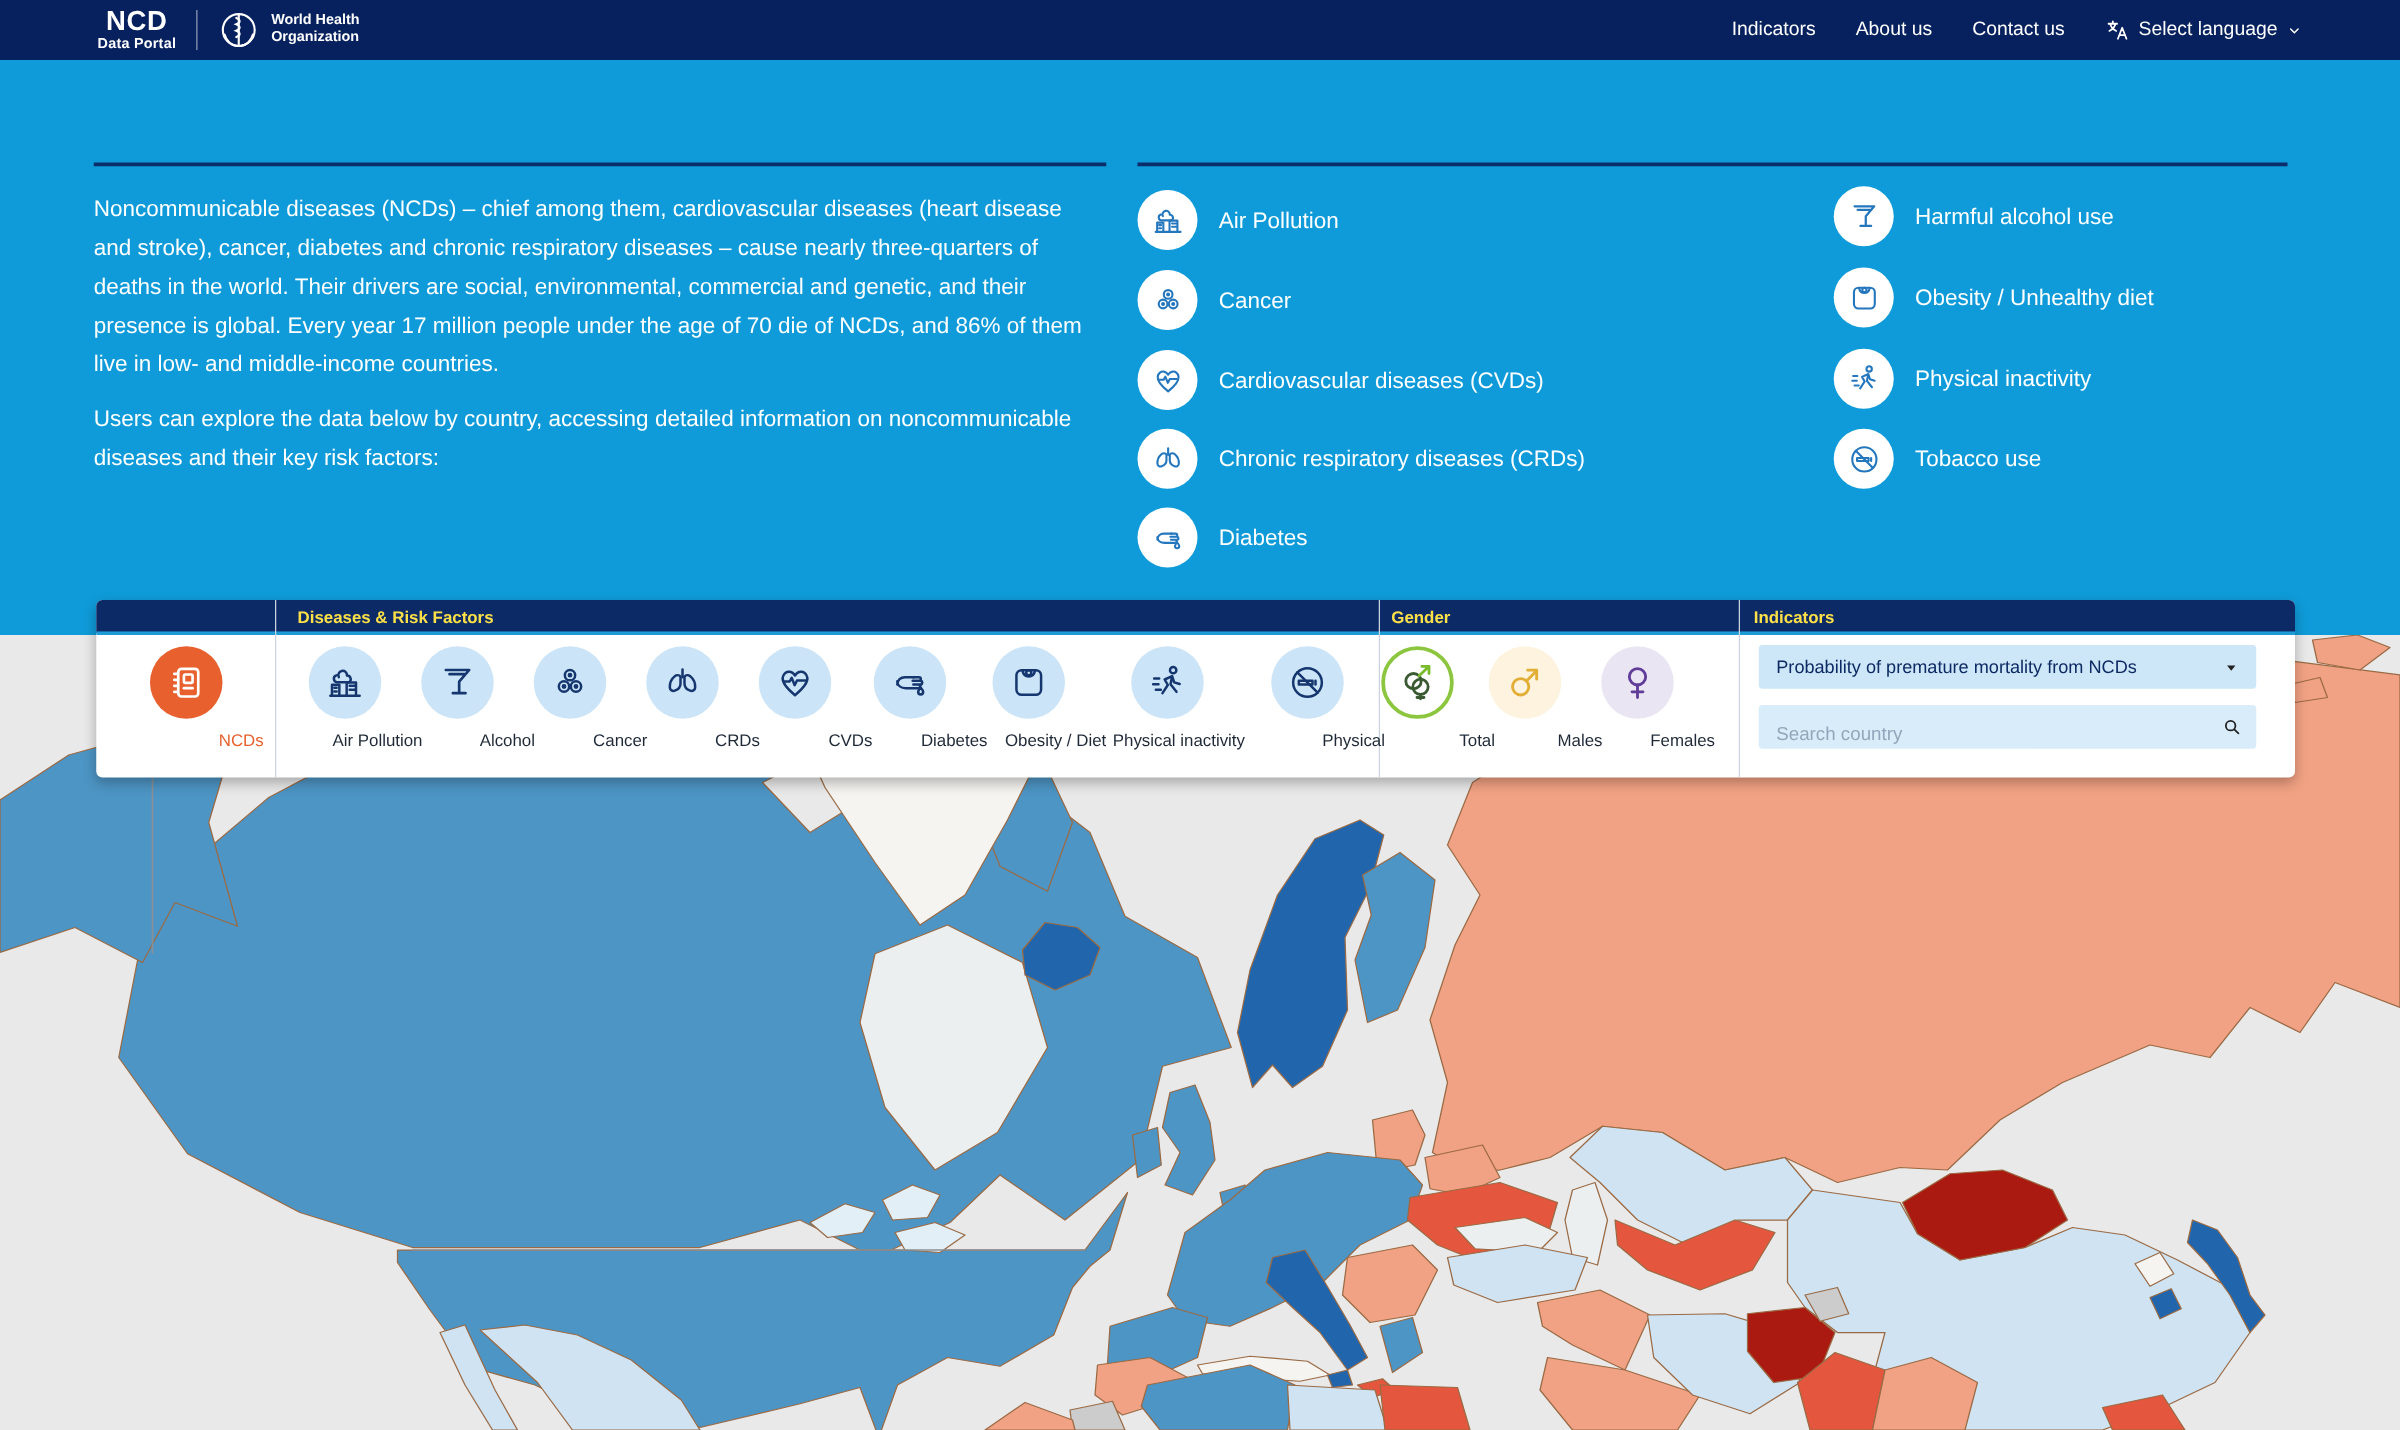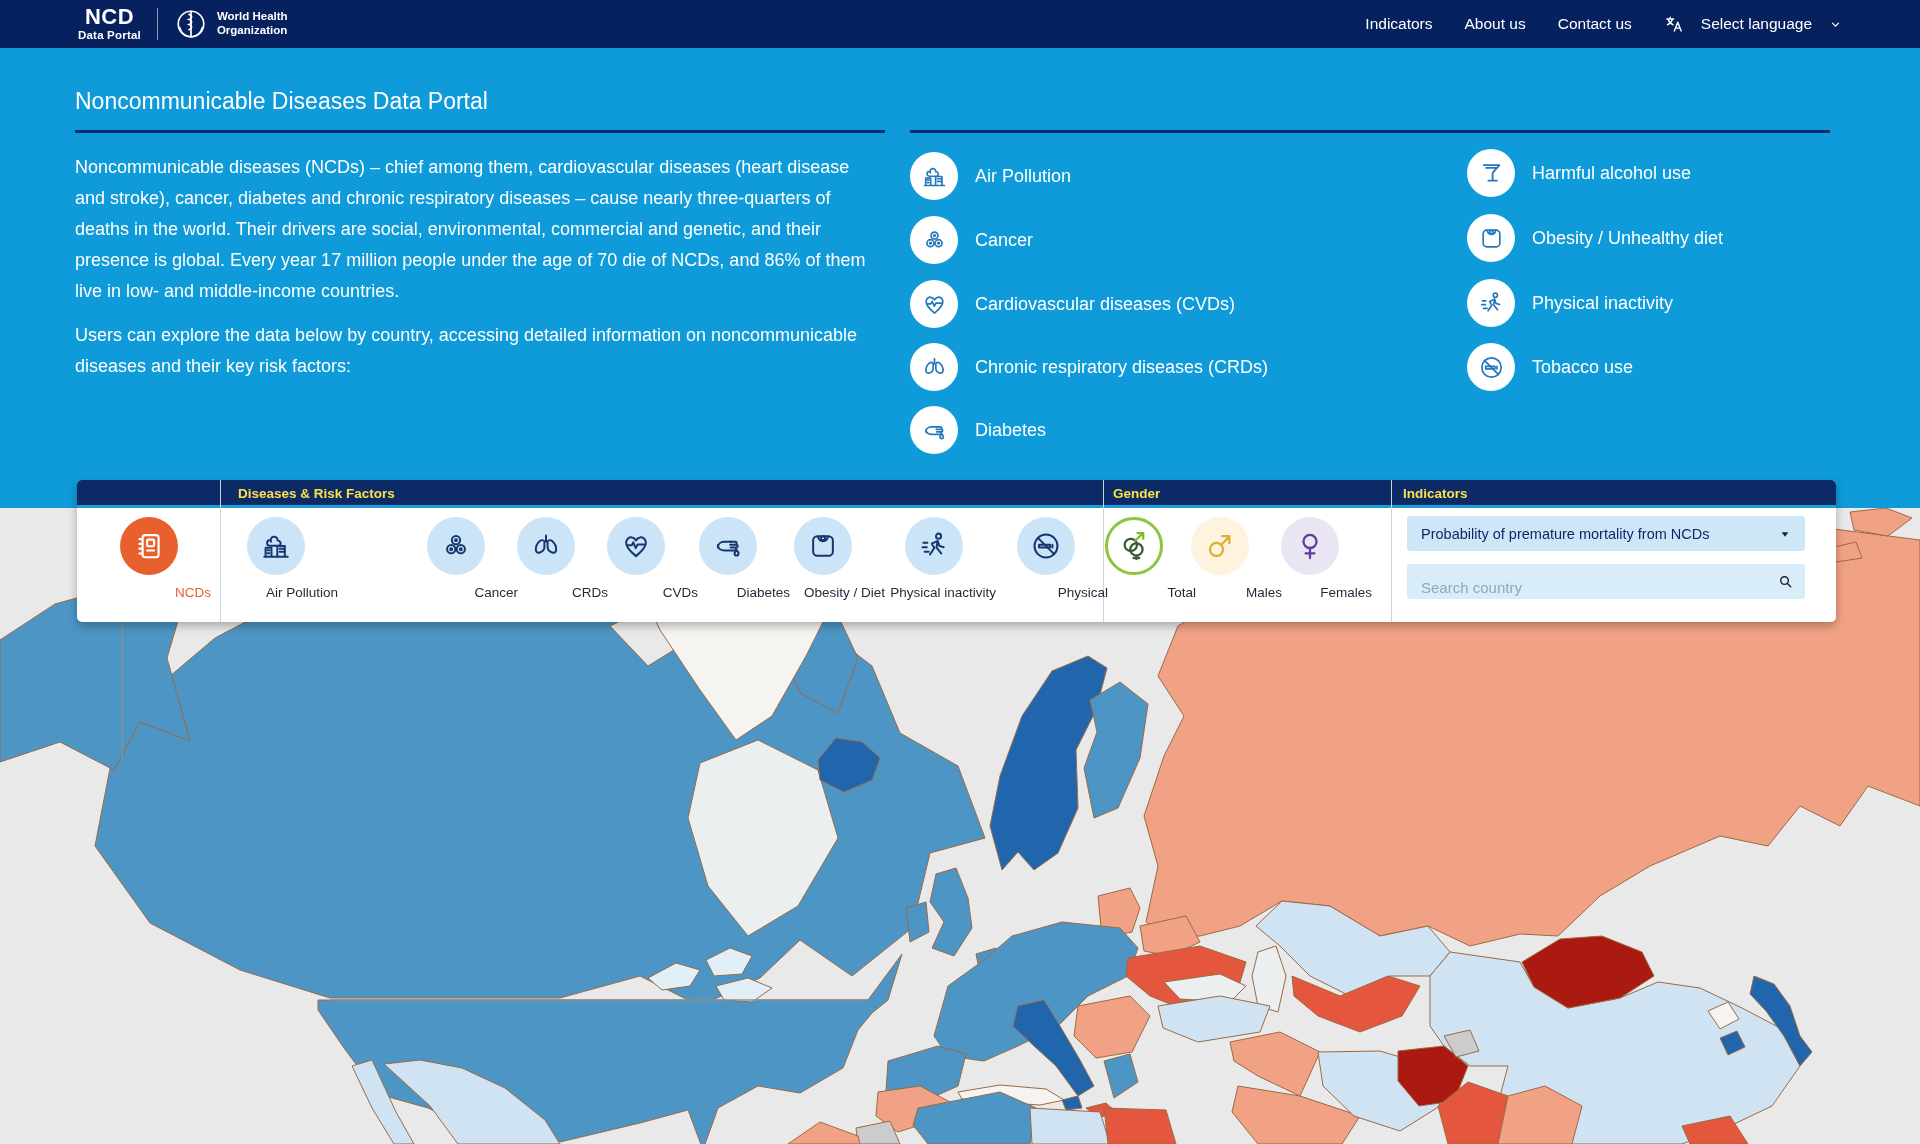--- a/index.html
+++ b/index.html
@@ -12,21 +12,21 @@
        display:flex;align-items:center;z-index:20;color:#fff;}
   .brand{margin-left:78px;line-height:1;}
   .brand .t{font-size:22px;font-weight:bold;letter-spacing:.5px;text-align:center;}
   .brand .s{font-size:11.5px;font-weight:bold;margin-top:2px;letter-spacing:.2px;}
   .nav-div{width:1px;height:32px;background:rgba(255,255,255,.55);margin:0 16px;}
   .who{display:flex;align-items:center;gap:9px;}
   .who svg{width:34px;height:34px;color:#fff;}
   .who .wt{font-size:11.5px;font-weight:bold;line-height:1.18;}
   .nav-right{margin-left:auto;margin-right:78px;display:flex;align-items:center;gap:32px;}
   .nav-link{font-size:15.5px;color:#fff;cursor:pointer;}
-  .lang{display:flex;align-items:center;gap:17px;cursor:pointer;font-size:15.5px;}
+  .lang{display:flex;align-items:center;gap:7px;cursor:pointer;font-size:15.5px;}
   .lang svg{color:#fff;}
   
   .hero{position:absolute;top:48px;left:0;width:1920px;height:460px;background:#0f9bd9;z-index:5;}
   .hcol{position:absolute;top:0;height:100%;}
   .hcol h1{position:absolute;top:40px;margin:0;font-size:23px;font-weight:500;color:#fff;white-space:nowrap;}
   .hcol .hr{position:absolute;top:82px;left:0;height:3px;background:#0c2d6b;width:100%;}
   .hero-left{left:75px;width:810px;}
   .hero-left p{position:absolute;margin:0;color:#fff;font-size:18px;line-height:31px;width:795px;}
   .hero-left .p1{top:104px;}
   .hero-left .p2{top:272px;}
@@ -195,21 +195,20 @@
       <span>Select language</span>
       <svg width="13" height="13">
           <use href="#i-chevron"></use>
         </svg>
     </span>
   </div>
 </div>
 
 <div class="hero">
   <div class="hcol hero-left">
-    <h1>Noncommunicable Diseases Data Portal</h1>
     <div class="hr"></div>
     <p class="p1">Noncommunicable diseases (NCDs) – chief among them, cardiovascular diseases (heart disease and stroke), cancer, diabetes and chronic respiratory diseases – cause nearly three-quarters of deaths in the world. Their drivers are social, environmental, commercial and genetic, and their presence is global. Every year 17 million people under the age of 70 die of NCDs, and 86% of them live in low- and middle-income countries.</p>
     <p class="p2">Users can explore the data below by country, accessing detailed information on noncommunicable diseases and their key risk factors:</p>
   </div>
 
   <div class="hcol hero-right">
     <div class="hr"></div>
 
     <div class="hr-item" style="left:0;top:104px">
       <span class="circ">
@@ -386,20 +385,28 @@
   </div>
 
   <div class="fbtn" style="left:137px">
     <span class="fc fc-dis">
         <svg>
           <use href="#i-air"></use>
         </svg>
       </span>
     <span class="fl">Air Pollution</span>
   </div>
+  <div class="fbtn" style="left:227px">
+    <span class="fc fc-dis">
+        <svg>
+          <use href="#i-alcohol"></use>
+        </svg>
+      </span>
+    <span class="fl">Alcohol</span>
+  </div>
   <div class="fbtn" style="left:317px">
     <span class="fc fc-dis">
         <svg>
           <use href="#i-cancer"></use>
         </svg>
       </span>
     <span class="fl">Cancer</span>
   </div>
   <div class="fbtn" style="left:407px">
     <span class="fc fc-dis">

